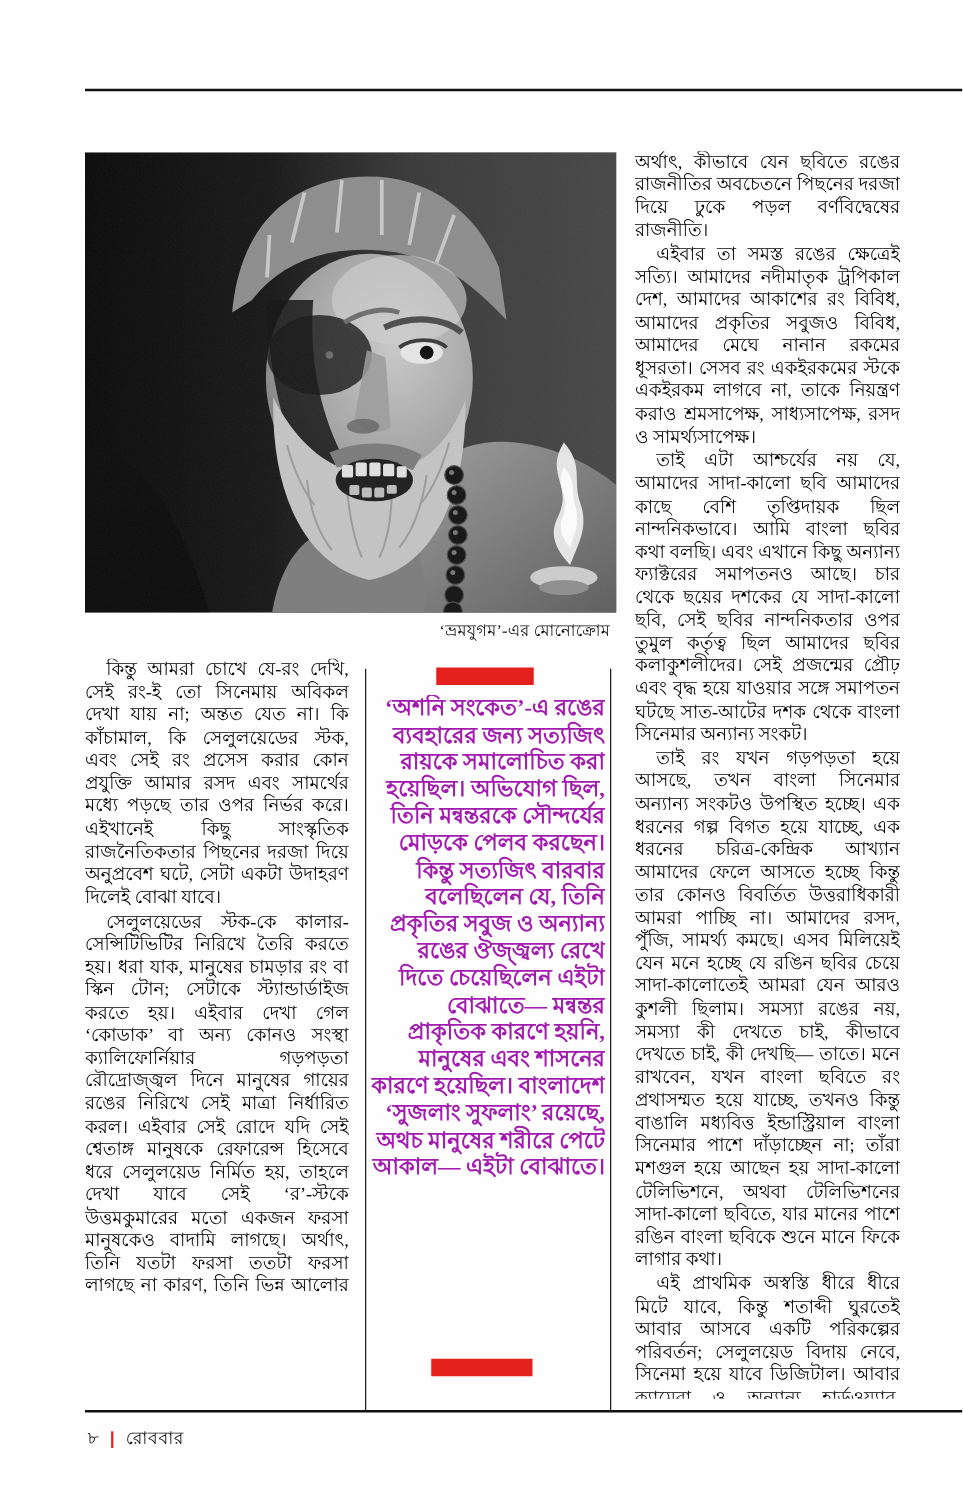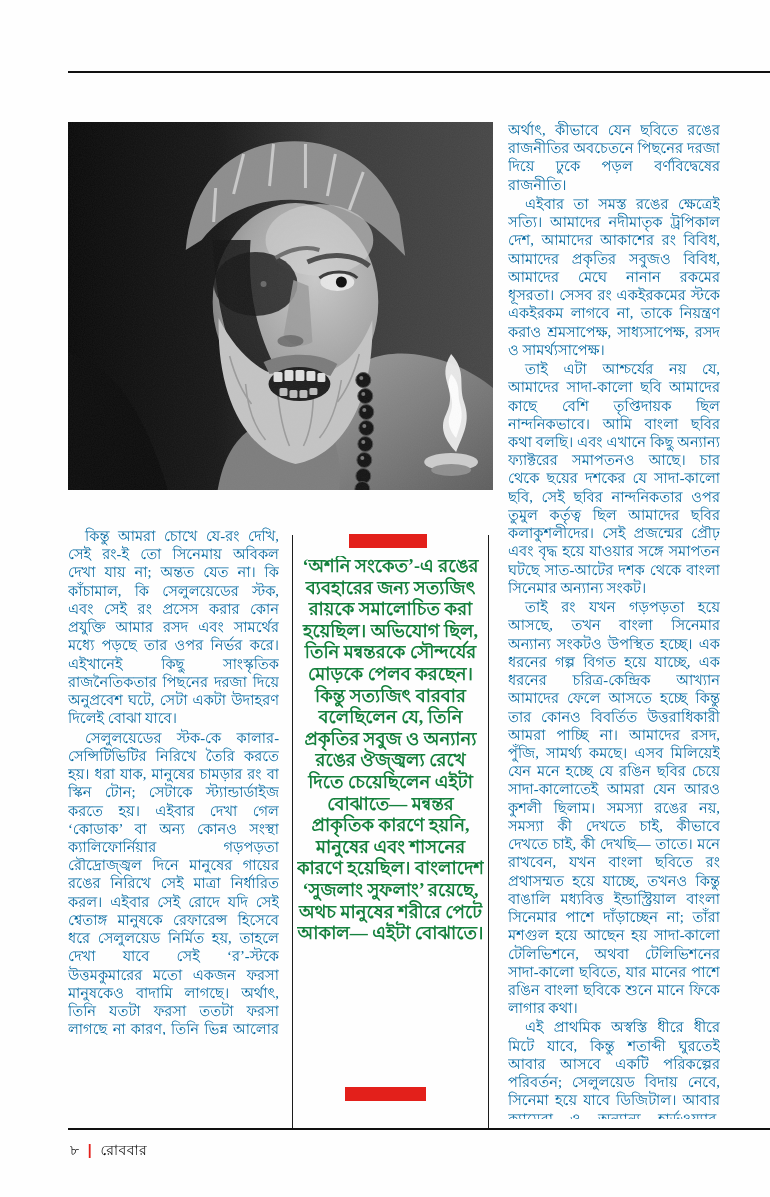--- a/index.html
+++ b/index.html
@@ -10,28 +10,28 @@
   }
   .page{position:relative;width:770px;height:1197px;background:#fefefe;}
   .rule-h{position:absolute;background:#111;height:2px;}
   .rule-v{position:absolute;background:#1c1c1c;width:1px;}
   .photo-box{position:absolute;left:68px;top:122px;width:425px;height:368px;overflow:hidden;background:#202020;}
   .photo-box svg{display:block;width:100%;height:100%;}
   .caption{
     position:absolute;left:68px;top:495px;width:420px;
     text-align:right;font-size:13px;color:#101010;letter-spacing:.2px;
   }
-  .col{position:absolute;overflow:hidden;font-size:14.6px;line-height:1.25;text-align:justify;color:#0369a1;}
+  .col{position:absolute;overflow:hidden;font-size:14.6px;line-height:1.25;text-align:justify;color:#000000;}
   .col p{margin:0 0 1px 0;}
   .col p.indent{text-indent:17px;}
   .col-left{left:68px;top:527px;width:211px;height:508px;}
   .col-right{left:508px;top:121px;width:212px;height:998px;}
   .pullquote-text{
     position:absolute;left:297px;top:556px;width:187px;height:526px;overflow:hidden;
-    text-align:center;font-weight:bold;font-size:18px;line-height:1.2;color:#15803d;
+    text-align:right;font-weight:bold;font-size:18px;line-height:1.2;color:#a21caf;
   }
   .red-bar{position:absolute;height:14px;}
   .footer{
     position:absolute;left:70px;top:1139px;font-size:14px;color:#111;
     letter-spacing:.5px;
     font-family:Liberation Mono, monospace;
   }
   .footer .sep{padding:0 6px;font-weight:bold;}
 </style>
 </head>
@@ -142,20 +142,21 @@
         <path d="M384 232 C368 258 392 266 379 292 C371 308 380 320 389 330 C396 312 404 300 397 280 C391 262 400 250 384 232 Z" fill="#ededed" opacity="0.95"></path>
         <path d="M384 252 C376 268 390 274 383 292 C379 302 384 310 389 316 C393 304 397 296 393 282 C390 270 394 262 384 252 Z" fill="#ffffff" opacity="0.9"></path>
         <ellipse cx="384" cy="340" rx="27" ry="9" fill="#cdcdcd"></ellipse>
         <ellipse cx="384" cy="348" rx="20" ry="6" fill="#8f8f8f"></ellipse>
       </g>
 
       <rect x="0" y="0" width="426" height="368" filter="url(#grain)" opacity="0.5"></rect>
     </svg>
   </div>
 
+  <div class="caption">‘ভ্রমযুগম’-এর মোনোক্রোম</div>
 
   <div class="col col-left">
     <p class="indent">কিন্তু আমরা চোখে যে-রং দেখি, সেই রং-ই তো সিনেমায় অবিকল দেখা যায় না; অন্তত যেত না। কি কাঁচামাল, কি সেলুলয়েডের স্টক, এবং সেই রং প্রসেস করার কোন প্রযুক্তি আমার রসদ এবং সামর্থের মধ্যে পড়ছে তার ওপর নির্ভর করে। এইখানেই কিছু সাংস্কৃতিক রাজনৈতিকতার পিছনের দরজা দিয়ে অনুপ্রবেশ ঘটে, সেটা একটা উদাহরণ দিলেই বোঝা যাবে।</p>
     <p class="indent">সেলুলয়েডের স্টক-কে কালার-সেন্সিটিভিটির নিরিখে তৈরি করতে হয়। ধরা যাক, মানুষের চামড়ার রং বা স্কিন টোন; সেটাকে স্ট্যান্ডার্ডাইজ করতে হয়। এইবার দেখা গেল ‘কোডাক’ বা অন্য কোনও সংস্থা ক্যালিফোর্নিয়ার গড়পড়তা রৌদ্রোজ্জ্বল দিনে মানুষের গায়ের রঙের নিরিখে সেই মাত্রা নির্ধারিত করল। এইবার সেই রোদে যদি সেই শ্বেতাঙ্গ মানুষকে রেফারেন্স হিসেবে ধরে সেলুলয়েড নির্মিত হয়, তাহলে দেখা যাবে সেই ‘র’-স্টকে উত্তমকুমারের মতো একজন ফরসা মানুষকেও বাদামি লাগছে। অর্থাৎ, তিনি যতটা ফরসা ততটা ফরসা লাগছে না কারণ, তিনি ভিন্ন আলোর ভূগোলে ভিন্ন বর্ণের মানুষ, সেই রেফারেন্সের নিরিখে। একজন কৃষ্ণাঙ্গ মানুষকে আরও আঁধারাচ্ছন্ন লাগবে।</p>
   </div>
 
   <div class="rule-v" style="left:292px;top:535px;height:594px;"></div>
   <div class="rule-v" style="left:488px;top:535px;height:594px;"></div>
 
   <div class="red-bar" style="left:349px;top:534px;width:78px;background:#e3201b;"></div>

